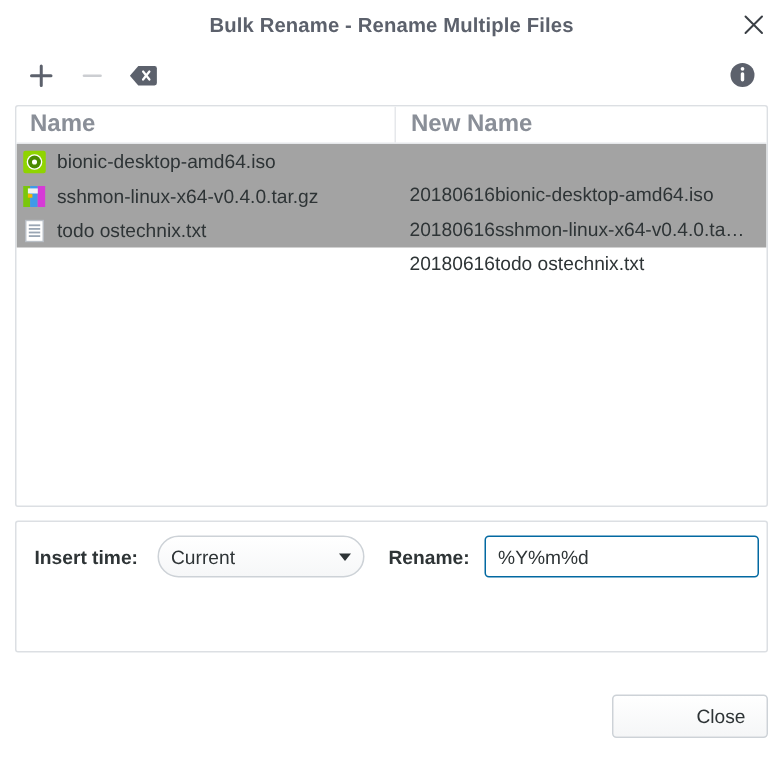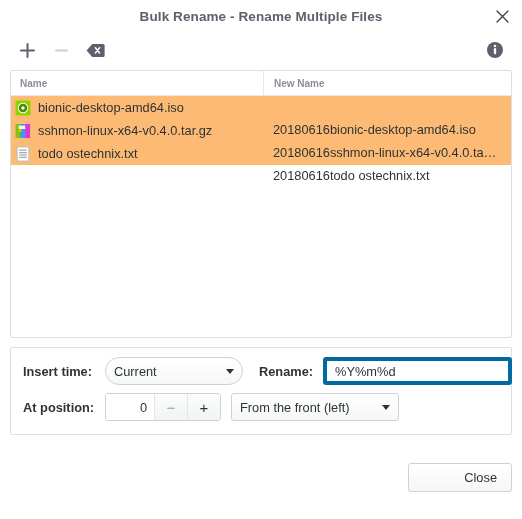--- a/index.html
+++ b/index.html
@@ -81,32 +81,32 @@
     position: relative;
   }
   .list-header {
     display: flex;
     height: 25px;
     align-items: center;
     background: #ffffff;
     border-bottom: 1px solid #e6e8eb;
   }
   .list-header .col {
-    font-size: 10px;
+    font-size: 16px;
     font-weight: bold;
     color: #8a8f98;
     padding-left: 9px;
     display: flex;
     align-items: center;
     height: 100%;
   }
   .col-name   { width: 252px; flex: 0 0 252px; }
   .col-newname{ flex: 1 1 auto; border-left: 1px solid #e6e8eb; padding-left: 10px !important; }
 
-  .list-body { background: #fdba74; }
+  .list-body { background: #a3a3a3; }
   .row {
     display: flex;
     align-items: center;
     height: 23px;
     cursor: default;
   }
   .row .cell {
     font-size: 12.8px;
     color: #2e3436;
     display: flex;
@@ -201,21 +201,21 @@
   }
   .flabel.insert-time { width: 82px; flex: 0 0 82px; }
   .flabel.at-pos     { width: 82px; flex: 0 0 82px; }
   .flabel.fmt        { margin: 0 10px 0 16px; }
 
   .combo-time { width: 138px; flex: 0 0 138px; border-radius: 14px; }
 
   .textfield {
     flex: 1 1 auto;
     height: 28px;
-    border: 4px solid #0369a1;
+    border: 1px solid #0369a1;
     border-radius: 3px;
     background: #ffffff;
     font-size: 12.8px;
     color: #2e3436;
     padding: 0 8px;
     font-family: "Liberation Sans", sans-serif;
     outline: none;
   }
 
   .spin {
@@ -382,31 +382,19 @@
     <div class="frow">
       <span class="flabel insert-time">Insert time:</span>
       <div class="combo combo-time">
         <span class="lbl">Current</span>
         <span class="arrow"></span>
       </div>
       <span class="flabel fmt">Rename:</span>
       <input class="textfield" type="text" value="%Y%m%d" style="">
     </div>
 
-    <div class="frow">
-      <span class="flabel at-pos">At position:</span>
-      <div class="spin">
-        <input class="spin-val" type="text" value="0" style="">
-        <div class="spin-btn minus">−</div>
-        <div class="spin-btn plus">+</div>
-      </div>
-      <div class="combo combo-dir">
-        <span class="lbl">From the front (left)</span>
-        <span class="arrow"></span>
-      </div>
-    </div>
   </div>
 
   <div class="actions">
     <button class="btn">Close</button>
   </div>
 
 </div>
 
 </body></html>

